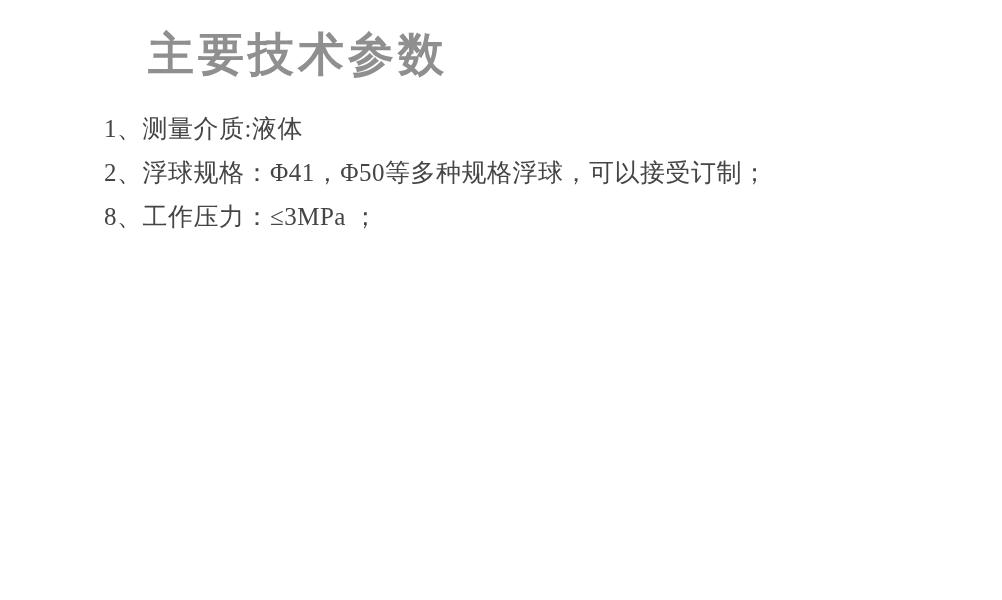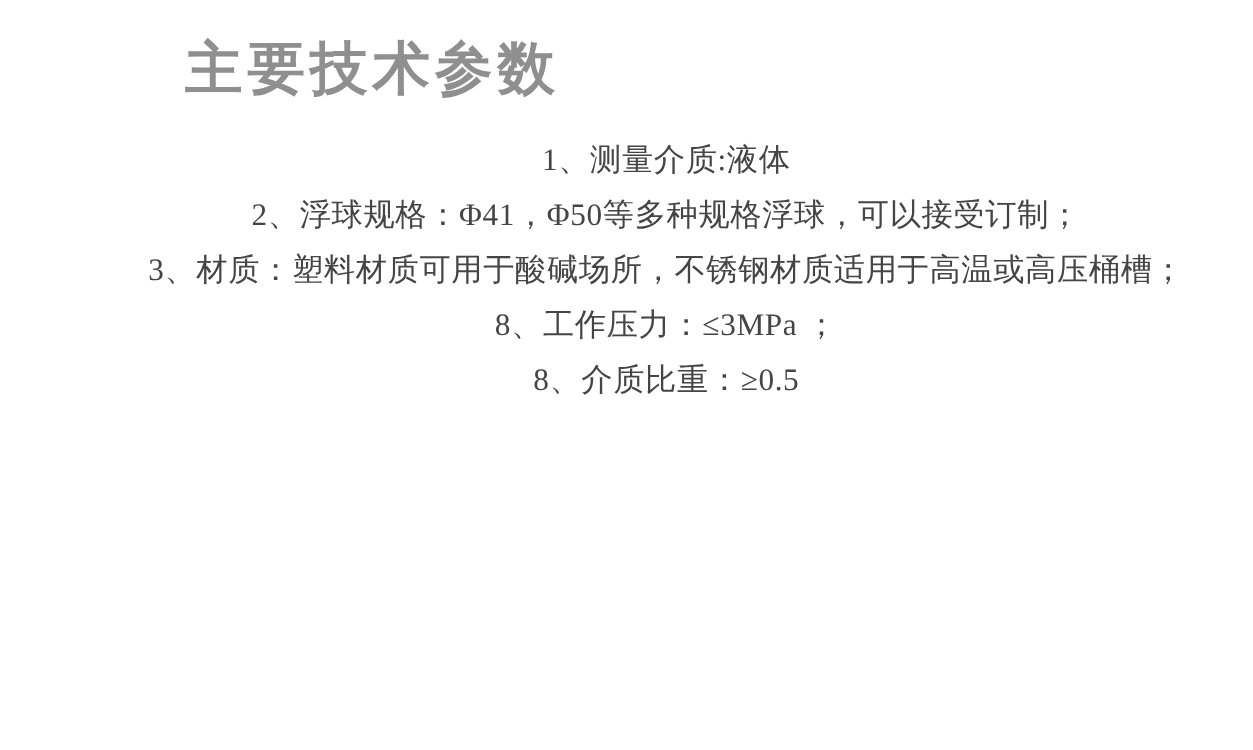--- a/index.html
+++ b/index.html
@@ -33,38 +33,35 @@
   }
   .body-text {
     position: absolute;
     left: 42px;
     top: 108px;
     width: 920px;
     font-size: 25px;
     line-height: 42px;
     color: #454545;
     letter-spacing: 0.5px;
-    text-align: center;
   }
   .para {
     margin: 0 0 2px 0;
     text-indent: 62px;
     font-size: 25px;
     line-height: 42px;
     word-break: break-word;
   }
 </style>
 </head>
 <body>
 
 <div class="page">
 
   <div class="title">主要技术参数</div>
 
   <div class="body-text">
     <p class="para">1、测量介质:液体</p>
     <p class="para">2、浮球规格：Φ41，Φ50等多种规格浮球，可以接受订制；</p>
-    <p class="para">3、材质：塑料材质可用于酸碱场所，不锈钢材质适用于高温或高压桶槽；</p>
     <p class="para">8、工作压力：≤3MPa ；</p>
-    <p class="para">8、介质比重：≥0.5</p>
   </div>
 
 </div>
 
 </body></html>

